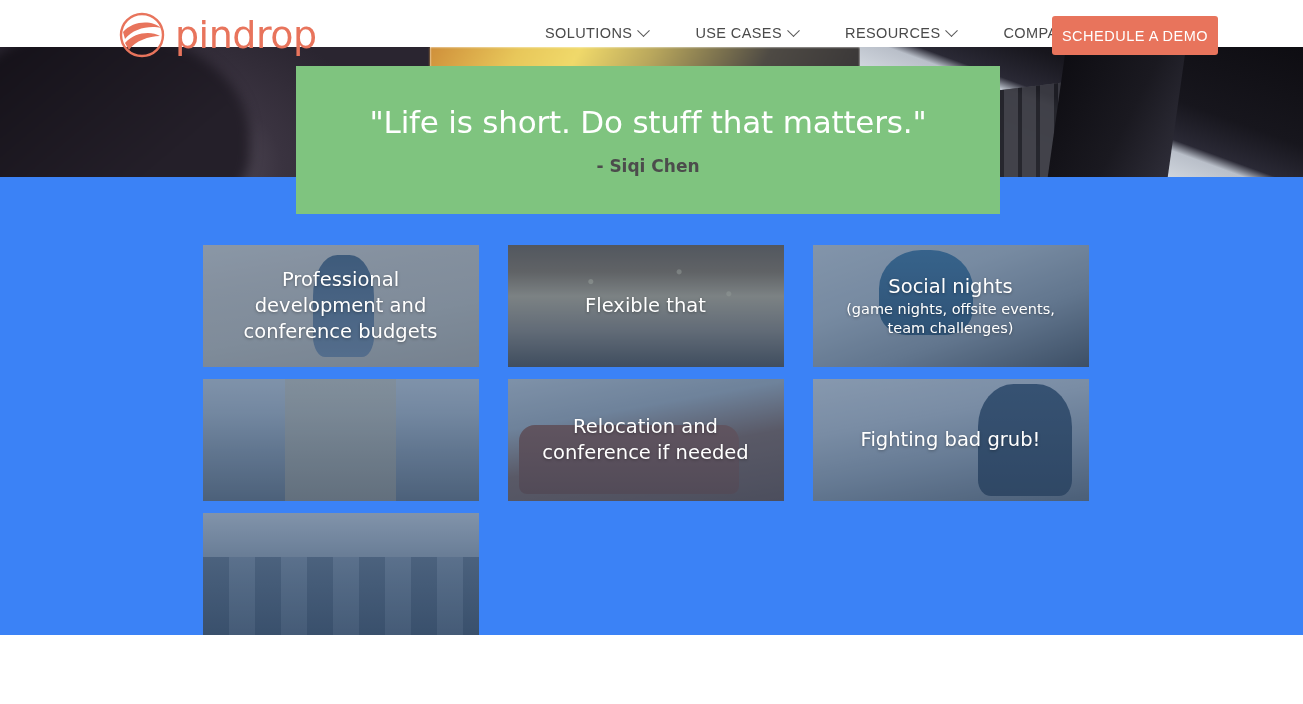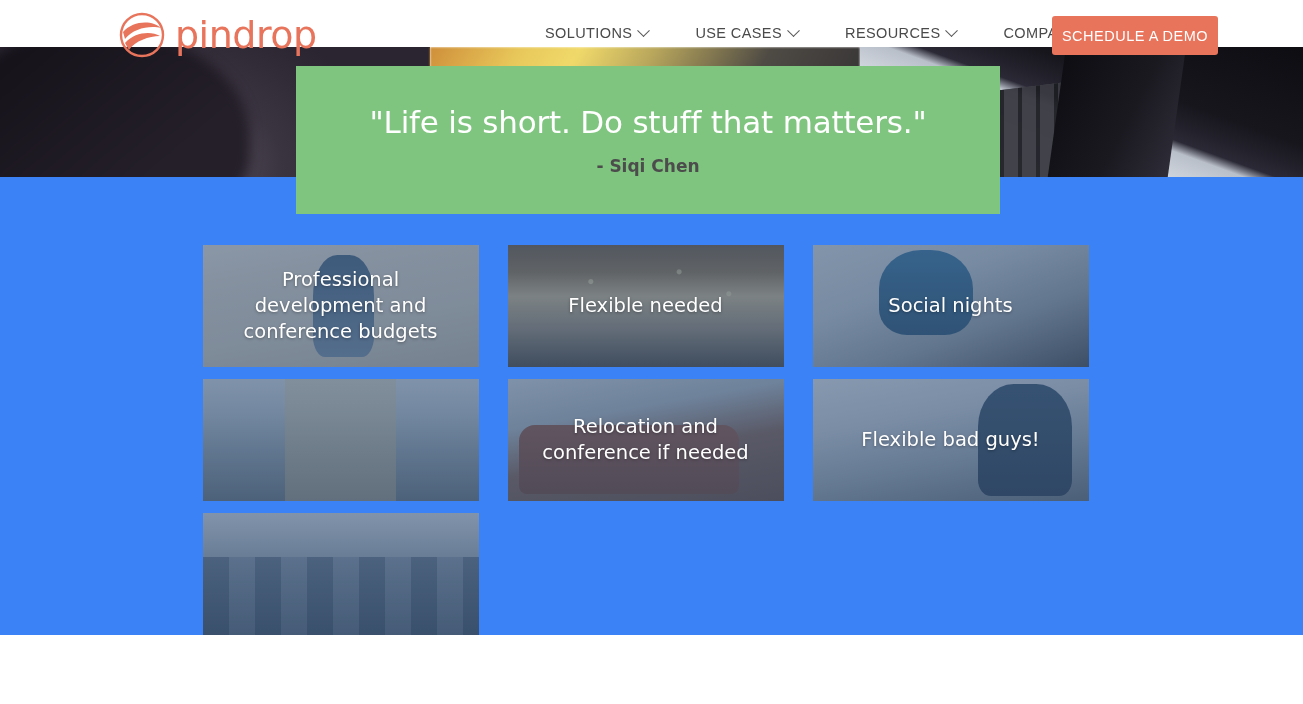--- a/index.html
+++ b/index.html
@@ -335,48 +335,49 @@
 
     <div class="perk-card">
       <div class="perk-photo ph1"></div>
       <div class="perk-overlay"></div>
       <div class="perk-label">Professional development and conference budgets</div>
     </div>
 
     <div class="perk-card">
       <div class="perk-photo ph2"></div>
       <div class="perk-overlay"></div>
-      <div class="perk-label">Flexible needed</div>
+      <div class="perk-label">Flexible that</div>
     </div>
 
     <div class="perk-card">
       <div class="perk-photo ph3"></div>
       <div class="perk-overlay"></div>
       <div class="perk-label">
         <span>Social nights</span>
+        <span class="perk-sub">(game nights, offsite events, team challenges)</span>
       </div>
     </div>
 
     <div class="perk-card">
       <div class="perk-photo ph4"></div>
       <div class="perk-overlay"></div>
     </div>
 
 
     <div class="perk-card">
       <div class="perk-photo ph6"></div>
       <div class="perk-overlay"></div>
       <div class="perk-label">Relocation and conference if needed</div>
     </div>
 
 
     <div class="perk-card">
       <div class="perk-photo ph8"></div>
       <div class="perk-overlay"></div>
-      <div class="perk-label">Flexible bad guys!</div>
+      <div class="perk-label">Fighting bad grub!</div>
     </div>
 
     <div class="perk-card">
       <div class="perk-photo ph9"></div>
       <div class="perk-overlay"></div>
     </div>
 
   </div>
 </section>
 

